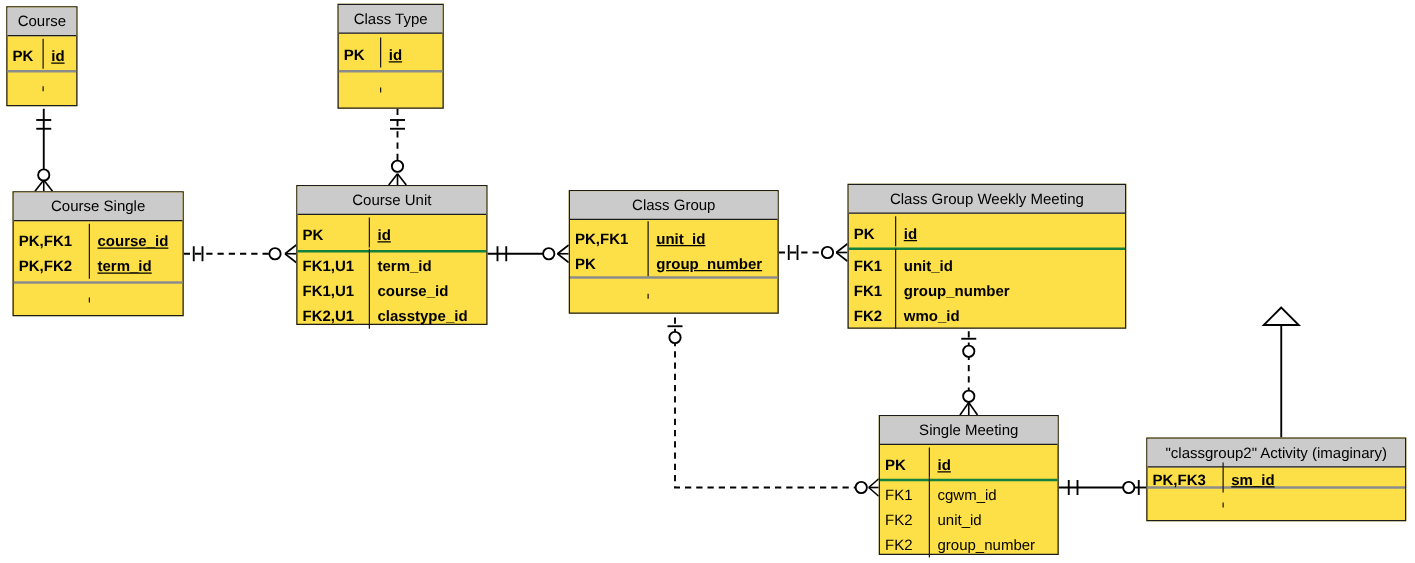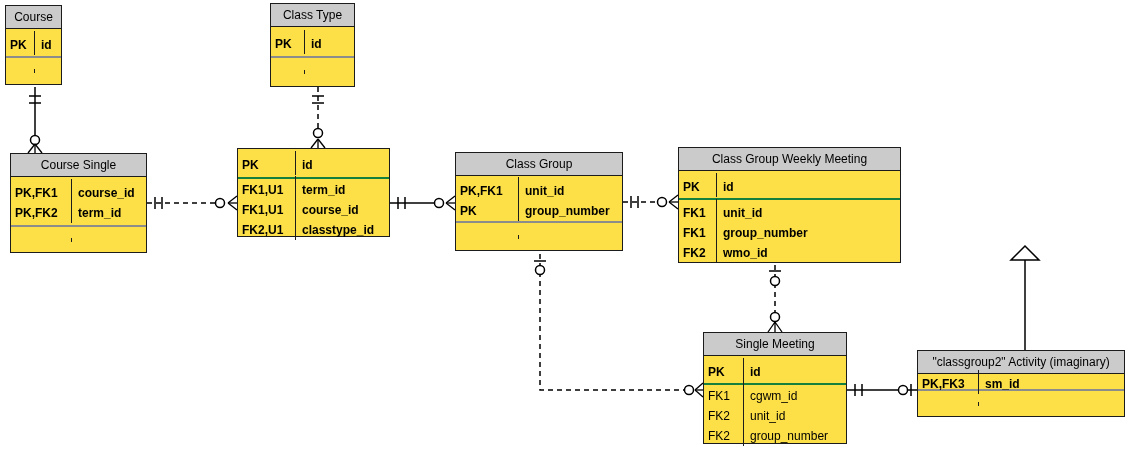--- a/index.html
+++ b/index.html
@@ -10,21 +10,21 @@
   .entity{position:absolute;background:#fde047;border:1px solid #1c1c1c;box-sizing:border-box;
           font-size:12px;font-weight:bold;}
   .ehead{background:#cbcbcb;border-bottom:1px solid #1c1c1c;height:22px;line-height:22px;
          text-align:center;font-weight:normal;white-space:nowrap;overflow:hidden;}
   .esec{display:flex;box-sizing:border-box;align-items:center;}
   .sep1{border-top:2px solid #8c8c8c;}   
   .sep2{border-top:2px solid #15803d;}   
   .kcol{width:var(--kw);flex:0 0 var(--kw);box-sizing:border-box;padding:4px 0 0 4px;}
   .fcol{flex:1;border-left:1px solid #1c1c1c;box-sizing:border-box;padding:4px 0 0 6px;}
   .ln{line-height:20px;white-space:nowrap;}
-  .pk{}
+  .pk{text-decoration:underline;}
   .rg{font-weight:normal;}
 </style>
 </head>
 <body>
 
 <div id="canvas">
 
   <svg id="wires" viewBox="0 0 1132 450" xmlns="http://www.w3.org/2000/svg" fill="none" stroke="#000" stroke-width="1.5">
 
     <g>
@@ -170,20 +170,21 @@
         <div class="ln pk">term_id</div>
       </div>
     </div>
     <div class="esec sep1" style="height:27px">
       <div class="kcol"></div>
         <div class="fcol"></div>
     </div>
   </div>
 
   <div class="entity" style="left:237px;top:148px;width:153px;--kw:57px">
+    <div class="ehead">Course Unit</div>
     <div class="esec" style="height:28px">
       <div class="kcol">
           <div class="ln">PK</div>
         </div>
       <div class="fcol">
           <div class="ln pk">id</div>
         </div>
     </div>
     <div class="esec sep2" style="height:59px">
       <div class="kcol">

